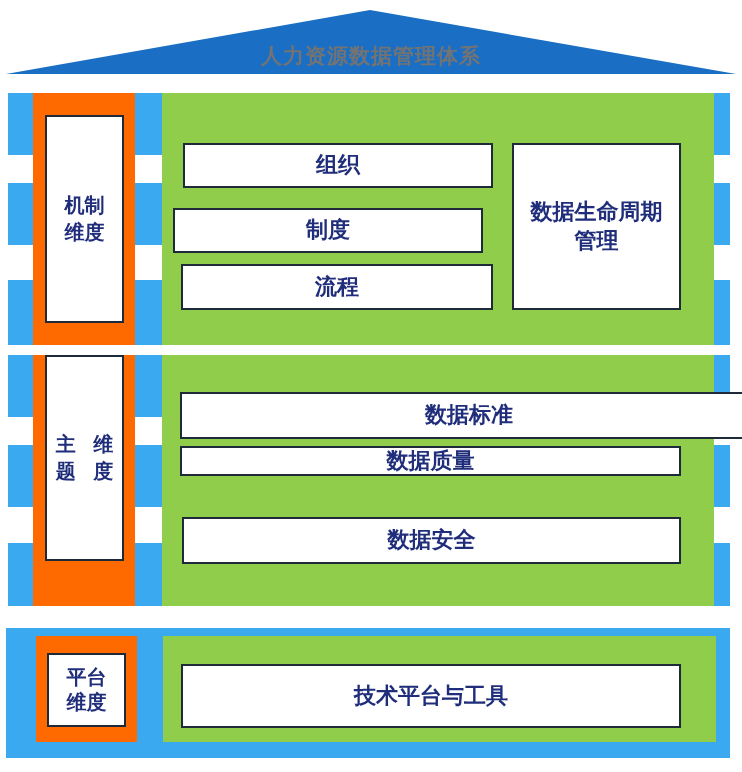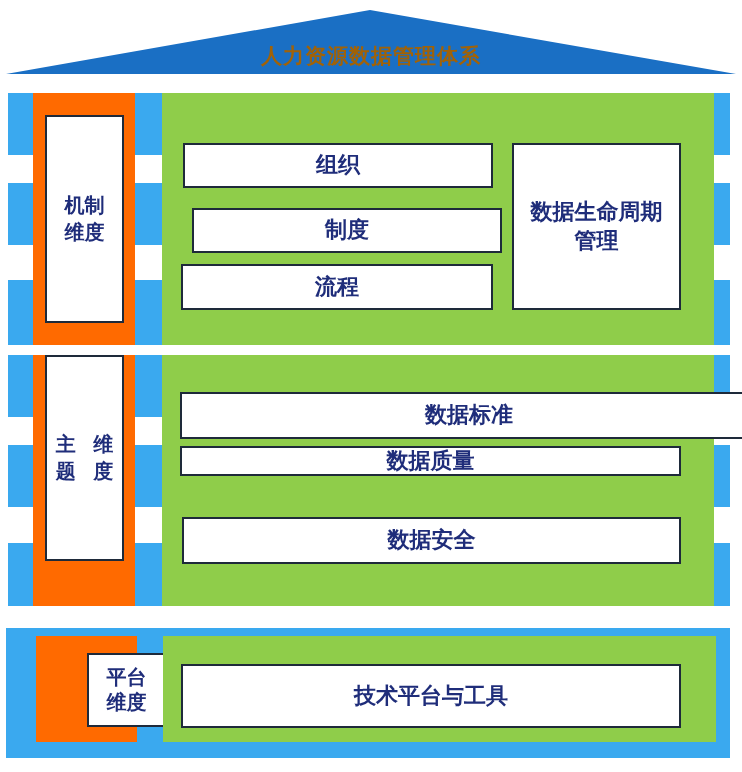--- a/index.html
+++ b/index.html
@@ -1,20 +1,20 @@
 <!DOCTYPE html>
 <html><head>
 <meta charset="utf-8">
 <style>
   html, body { margin: 0; padding: 0; background: #ffffff; }
   body { width: 742px; height: 772px; position: relative; overflow: hidden;
          font-family: "DejaVu Sans", "Liberation Sans", sans-serif; }
   .abs { position: absolute; box-sizing: border-box; }
   .roof { left: 0; top: 0; width: 742px; height: 80px; }
-  .roof-title { left: 0; top: 42px; width: 742px; text-align: center; color: #a16207;
+  .roof-title { left: 0; top: 42px; width: 742px; text-align: center; color: #737373;
                 font-size: 21px; font-weight: bold; letter-spacing: 1px; }
   .blue { background: #3aa9ef; }
   .orange { background: #ff6a00; }
   .green { background: #8fcd4a; }
   .box { background: #ffffff; border: 2px solid #1e2a3a; display: flex; align-items: center;
          justify-content: center; text-align: center; color: #1f2d7a; font-weight: bold; font-size: 22px; line-height: 1.3; }
   .dimbox { background: #ffffff; border: 2px solid #1e2a3a; display: flex; align-items: center;
             justify-content: center; text-align: center; color: #1f2d7a; font-weight: bold; font-size: 20px; line-height: 1.35; }
 </style>
 </head>
@@ -36,21 +36,21 @@
   <div class="abs blue" style="left:712px;top:280px;width:18px;height:65px;"></div>
 
   <div class="abs orange" style="left:33px;top:93px;width:102px;height:252px;"></div>
   <div class="abs dimbox" style="left:45px;top:115px;width:79px;height:208px;flex-direction:column;">
     <span>机制</span>
     <span>维度</span>
   </div>
 
   <div class="abs green" style="left:162px;top:93px;width:552px;height:252px;"></div>
   <div class="abs box" style="left:183px;top:143px;width:310px;height:45px;">组织</div>
-  <div class="abs box" style="left:192px;top:208px;width:310px;height:45px;">制度</div>
+  <div class="abs box" style="left:173px;top:208px;width:310px;height:45px;">制度</div>
   <div class="abs box" style="left:181px;top:264px;width:312px;height:46px;">流程</div>
   <div class="abs box" style="left:512px;top:143px;width:169px;height:167px;flex-direction:column;">
     <span>数据生命周期</span>
     <span>管理</span>
   </div>
 </div>
 
 <div>
   <div class="abs blue" style="left:8px;top:355px;width:155px;height:62px;"></div>
   <div class="abs blue" style="left:8px;top:445px;width:155px;height:62px;"></div>
@@ -65,19 +65,19 @@
   </div>
   <div class="abs green" style="left:162px;top:355px;width:552px;height:251px;"></div>
   <div class="abs box" style="left:180px;top:392px;width:578px;height:47px;">数据标准</div>
   <div class="abs box" style="left:180px;top:446px;width:501px;height:30px;">数据质量</div>
   <div class="abs box" style="left:182px;top:517px;width:499px;height:47px;">数据安全</div>
 </div>
 
 <div>
   <div class="abs blue" style="left:6px;top:628px;width:724px;height:130px;"></div>
   <div class="abs orange" style="left:36px;top:636px;width:101px;height:106px;"></div>
-  <div class="abs dimbox" style="left:47px;top:653px;width:79px;height:74px;flex-direction:column;line-height:1.25;margin-left:40px;">
+  <div class="abs dimbox" style="left:47px;top:653px;width:79px;height:74px;flex-direction:column;line-height:1.25;">
     <span>平台</span>
     <span>维度</span>
   </div>
   <div class="abs green" style="left:163px;top:636px;width:553px;height:106px;"></div>
   <div class="abs box" style="left:181px;top:664px;width:500px;height:64px;">技术平台与工具</div>
 </div>
 
 </body></html>

